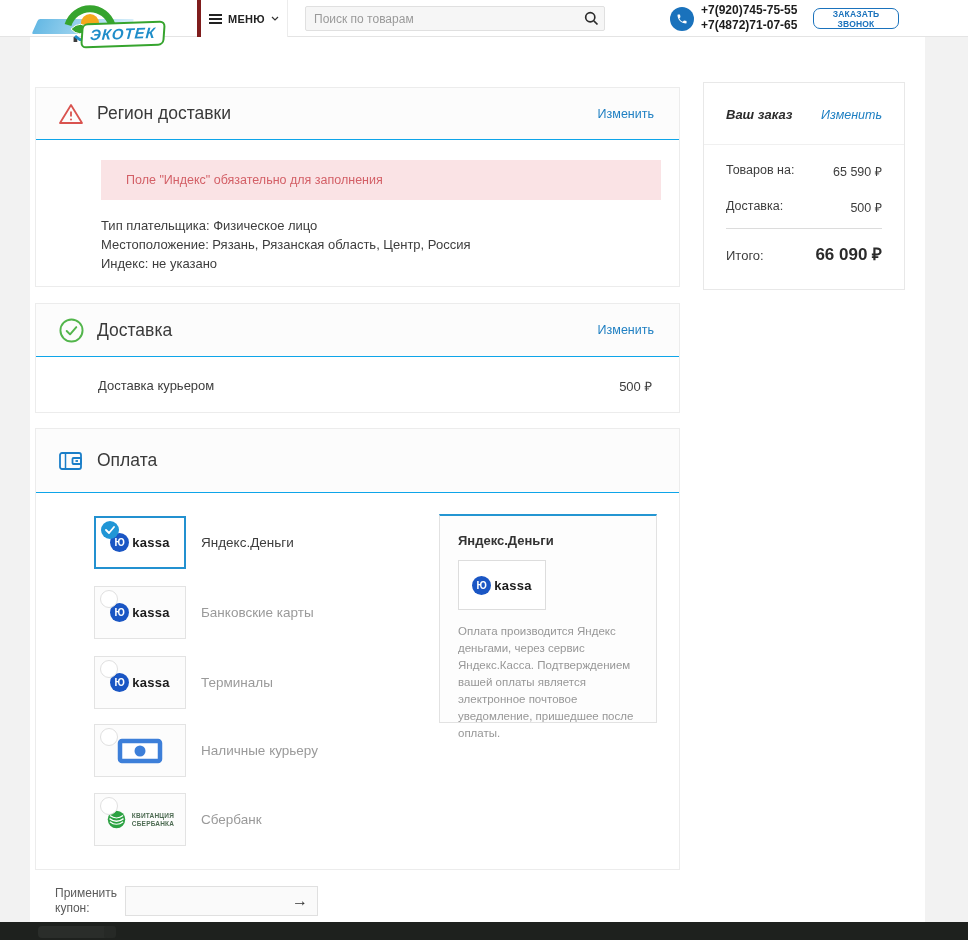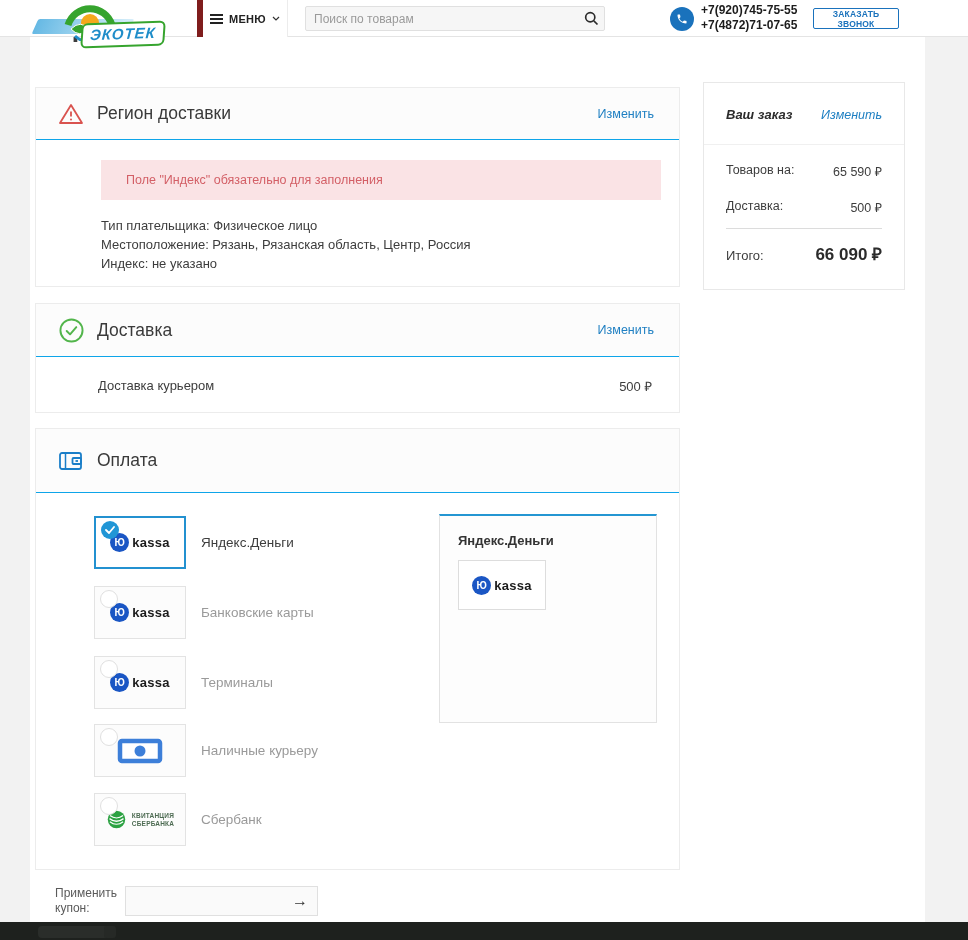--- a/index.html
+++ b/index.html
@@ -12,33 +12,33 @@
   
   .header { position:absolute; left:0; top:0; width:968px; height:37px; background:#fff; border-bottom:1px solid #e4e4e4; z-index:20; }
   .page-title { position:absolute; left:40px; top:10px; font-size:29px; font-weight:bold; color:#3d3d3d; z-index:5; letter-spacing:.3px; }
 
   .logo { position:absolute; left:33px; top:1px; width:156px; height:50px; z-index:30; cursor:pointer; }
   .logo-swoosh { position:absolute; left:2px; top:18px; width:96px; height:15px; background:linear-gradient(90deg,#66b9e4,#d9effa); transform:skewX(-24deg); border-radius:2px; }
   .logo-emblem { position:absolute; left:26px; top:0; }
   .logo-badge { position:absolute; left:48px; top:21px; background:#fff; border:2px solid #36a42e; border-radius:6px; padding:1px 7px 2px; transform:rotate(-2deg) skewX(-6deg); }
   .logo-badge span { font-size:15px; font-weight:bold; font-style:italic; color:#1f8dc9; letter-spacing:1px; }
 
-  .menu-btn { position:absolute; left:197px; top:0; width:91px; height:37px; border-left:6px solid #7f1d1d; border-right:1px solid #ececec; display:flex; align-items:center; justify-content:center; gap:6px; background:#fff; cursor:pointer; }
+  .menu-btn { position:absolute; left:197px; top:0; width:91px; height:37px; border-left:4px solid #7f1d1d; border-right:1px solid #ececec; display:flex; align-items:center; justify-content:center; gap:6px; background:#fff; cursor:pointer; }
   .menu-btn .label { font-size:11px; font-weight:bold; color:#222; letter-spacing:.3px; }
   .burger { display:flex; flex-direction:column; gap:2px; }
   .burger i { display:block; width:13px; height:2px; background:#222; }
 
   .search-box { position:absolute; left:305px; top:6px; width:300px; height:25px; background:#f6f6f6; border:1px solid #e0e0e0; border-radius:2px; display:flex; align-items:center; }
   .search-box input { flex:1; border:none; outline:none; background:transparent; font-family:"Liberation Sans",sans-serif; font-size:12px; color:#444; padding:0 8px; }
   .search-box input::placeholder { color:#9a9a9a; }
   .search-icon { width:26px; display:flex; align-items:center; justify-content:center; cursor:pointer; }
 
   .phone-circle { position:absolute; left:670px; top:7px; width:24px; height:24px; border-radius:50%; background:#1a72bc; display:flex; align-items:center; justify-content:center; }
   .phones { position:absolute; left:701px; top:3px; font-size:12px; font-weight:bold; color:#1c1c1c; line-height:15px; cursor:pointer; }
-  .callback-btn { position:absolute; left:813px; top:8px; width:86px; height:21px; border:1px solid #1a72bc; border-radius:2px; background:#fff; color:#1a72bc; font-size:8.5px; font-weight:bold; display:flex; align-items:center; justify-content:center; letter-spacing:.2px; cursor:pointer; font-family:"Liberation Sans",sans-serif; }
+  .callback-btn { position:absolute; left:813px; top:8px; width:86px; height:21px; border:1px solid #1a72bc; border-radius:7px; background:#fff; color:#1a72bc; font-size:8.5px; font-weight:bold; display:flex; align-items:center; justify-content:center; letter-spacing:.2px; cursor:pointer; font-family:"Liberation Sans",sans-serif; }
 
   
   .card { position:absolute; background:#fff; border:1px solid #ececec; }
   .card-head { display:flex; align-items:center; background:#fcfcfc; border-bottom:1px solid #0ea5e9; position:relative; padding-left:22px; }
   .card-head .hicon { width:26px; display:flex; align-items:center; justify-content:center; margin-right:13px; }
   .card-head .htitle { font-size:17.5px; color:#3a3a3a; }
   .edit-link { position:absolute; right:25px; top:50%; transform:translateY(-50%); font-size:12.5px; color:#1e7fc2; cursor:pointer; }
 
   .card-region { left:35px; top:87px; width:645px; height:200px; }
   .card-region .card-head { height:52px; }
@@ -273,20 +273,21 @@
     </div>
 
     <div class="pay-details">
       <div class="dtitle">Яндекс.Деньги</div>
       <div class="dlogo-box">
         <span class="yk-logo">
           <span class="yk-circle">Ю</span>
           <span class="yk-text">kassa</span>
         </span>
       </div>
+      <div class="ddesc">Оплата производится Яндекс деньгами, через сервис Яндекс.Касса. Подтверждением вашей оплаты является электронное почтовое уведомление, пришедшее после оплаты.</div>
     </div>
   </div>
 
   <div class="coupon-label">Применить купон:</div>
   <div class="coupon-input">
     <input type="text" value="" style="">
     <span class="coupon-arrow">→</span>
   </div>
 
   <div class="order-card">

